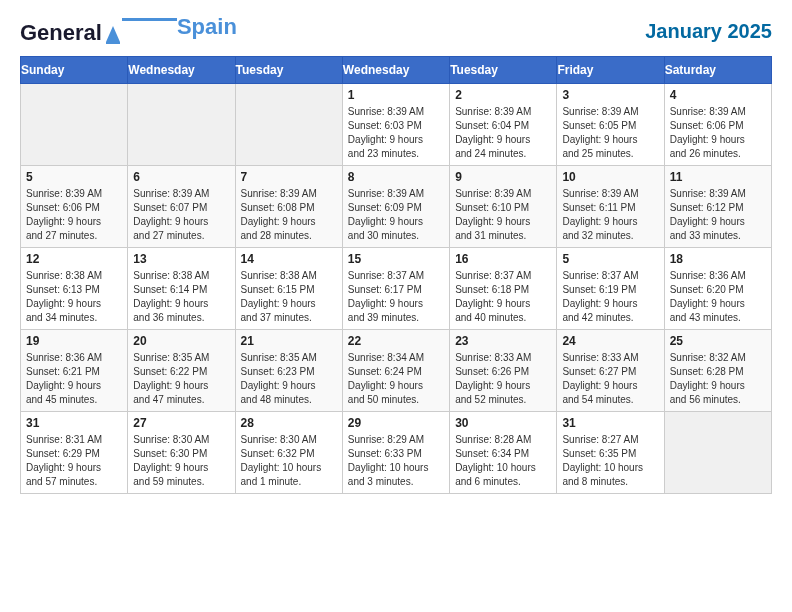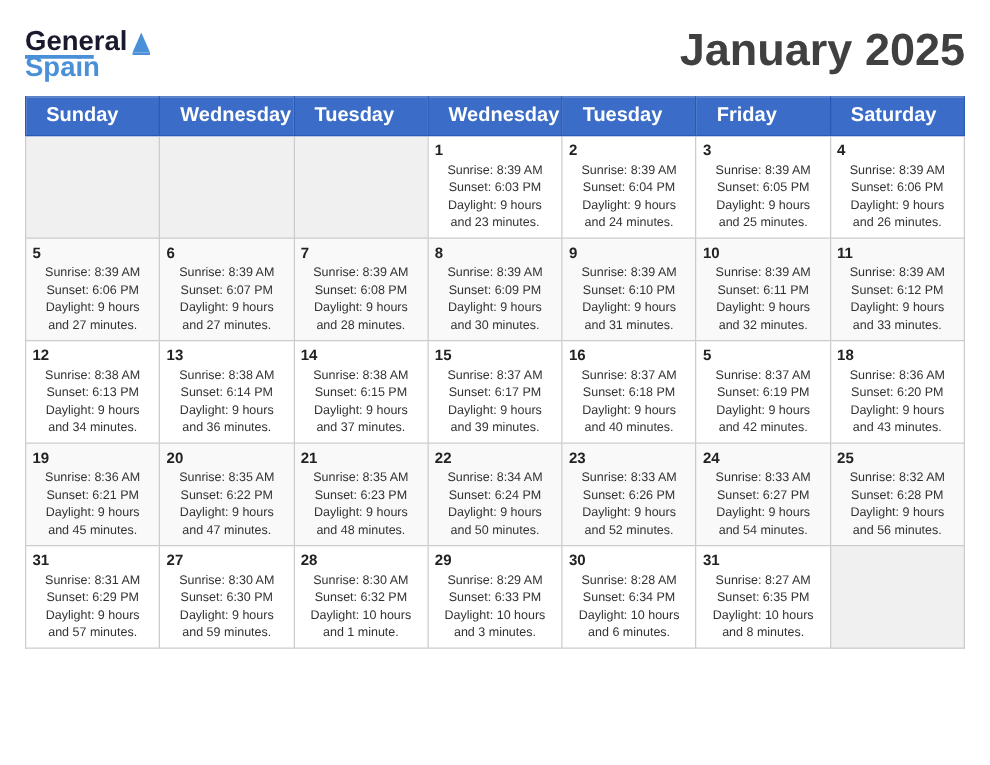--- a/index.html
+++ b/index.html
@@ -16,48 +16,48 @@
       padding: 20px 20px 10px 20px;
     }
     .header {
       display: flex;
       justify-content: space-between;
       align-items: flex-start;
       margin-bottom: 10px;
     }
     .logo {
       display: flex;
-      flex-direction: column;
+      flex-direction: row;
       align-items: flex-start;
     }
     .title-block {
       text-align: right;
     }
     .month-title {
-      font-size: 36px;
+      font-size: 20px;
       font-weight: bold;
-      color: #404040;
+      color: #0369a1;
       line-height: 1.1;
     }
     .location {
       font-size: 14px;
       color: #555;
       margin-top: 2px;
     }
     table {
       width: 100%;
       border-collapse: collapse;
       table-layout: fixed;
     }
     thead tr th {
       background: #3a6cc8;
       color: #fff;
-      font-size: 16px;
+      font-size: 12px;
       font-weight: bold;
-      padding: 6px 16px;
+      padding: 6px 0;
       text-align: left;
       border: 1px solid #2a5ab8;
     }
     tbody tr td {
       border: 1px solid #ccc;
       vertical-align: top;
       padding: 4px 5px;
       font-size: 10px;
       color: #222;
       height: 80px;
@@ -69,21 +69,20 @@
     .day-number {
       font-size: 12px;
       font-weight: bold;
       margin-bottom: 3px;
       display: block;
     }
     .day-info {
       font-size: 10px;
       line-height: 1.4;
       color: #333;
-      text-align: center;
     }
     .empty-cell {
       background: #f0f0f0 !important;
     }
   </style>
 </head>
 <body>
 
 <div class="page">
   <div class="header">

